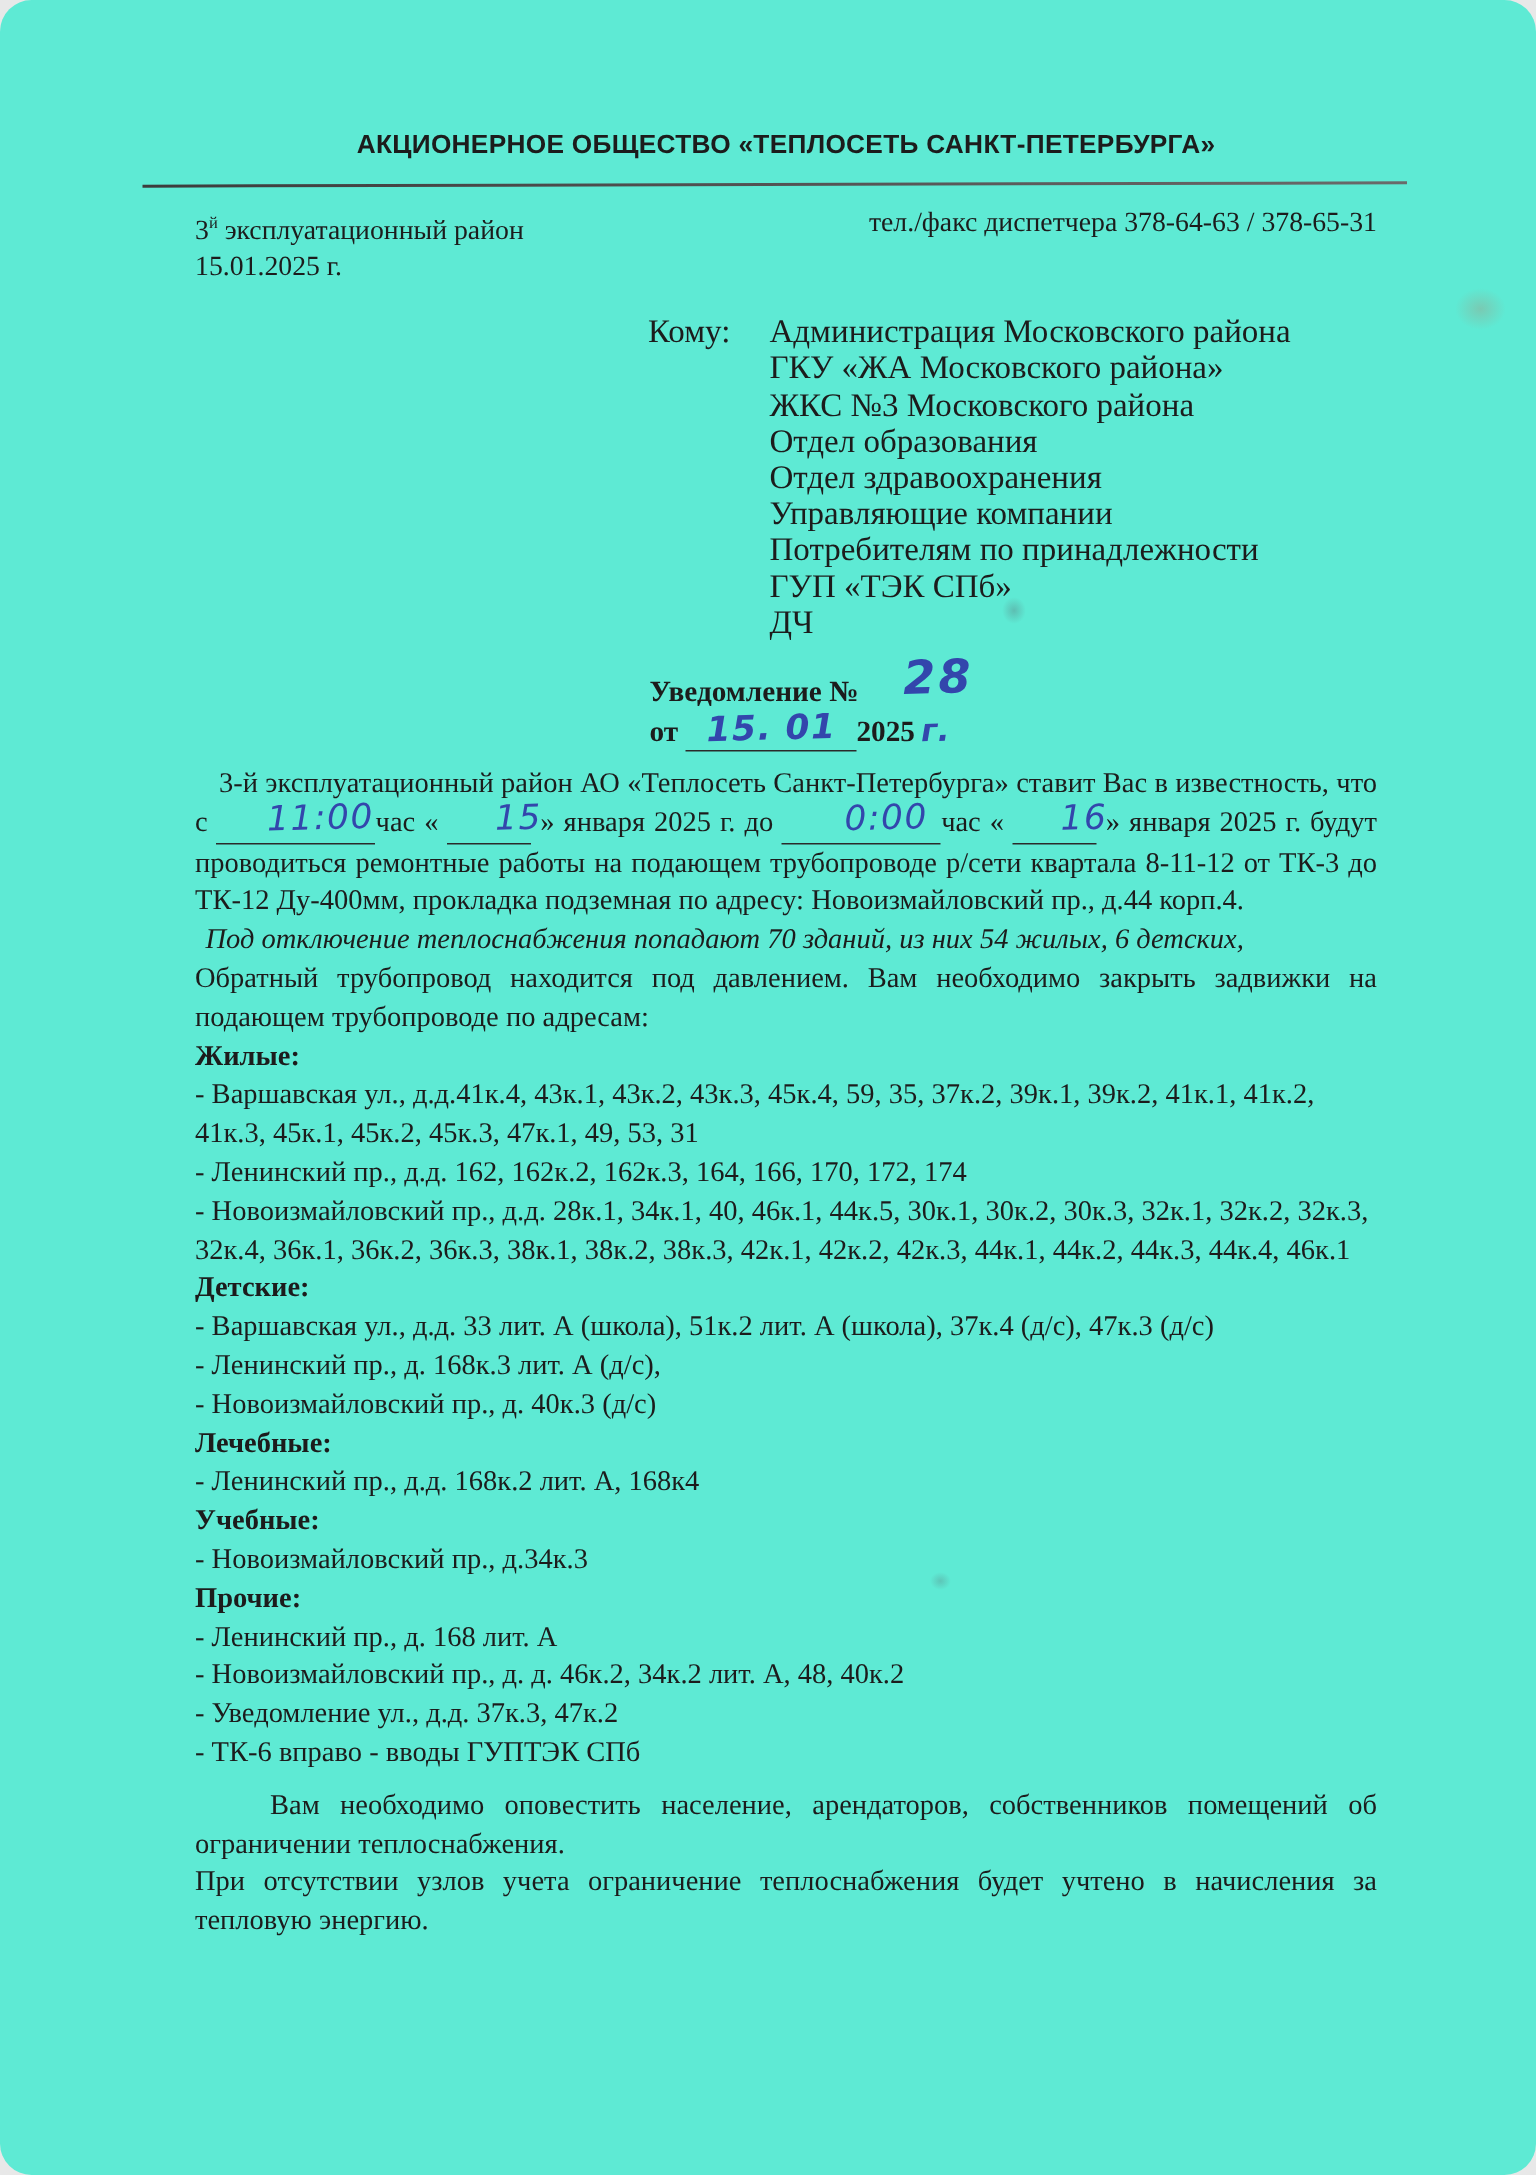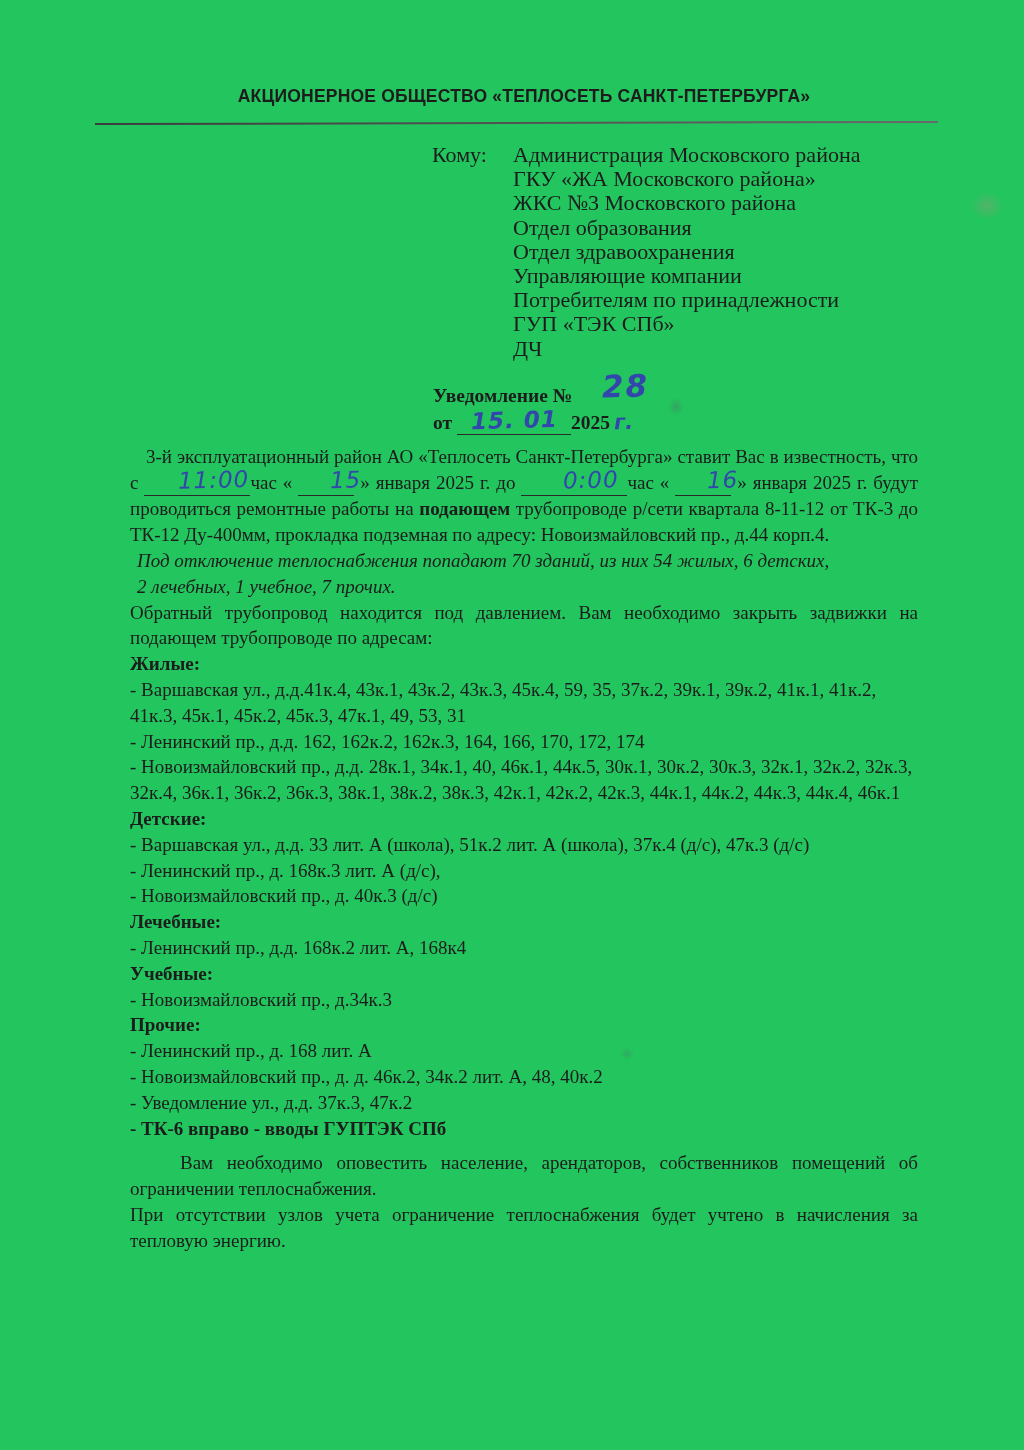--- a/index.html
+++ b/index.html
@@ -1,26 +1,27 @@
 <!DOCTYPE html>
 <html lang="ru"><head>
 <meta charset="utf-8">
 <style>
   html, body { margin: 0; padding: 0; background: #e8e8e8; }
   .page {
     position: relative;
     width: 1024px;
     height: 1450px;
     margin: 0 auto;
-    background: #22c55e;
+    background: #5eead4;
     color: #1c1c1c;
     font-family: "Liberation Serif", serif;
     box-sizing: border-box;
     padding: 86px 106px 12px 130px;
     overflow: hidden;
+    border-radius: 21px;
   }
   
   .artifact { position: absolute; pointer-events: none; }
   .artifact-1 { left: 970px; top: 192px; width: 34px; height: 28px;
     background: radial-gradient(ellipse at center, rgba(165,150,125,0.38), rgba(165,150,125,0) 70%); }
   .artifact-2 { left: 668px; top: 398px; width: 16px; height: 18px;
     background: radial-gradient(ellipse at center, rgba(90,90,100,0.30), rgba(90,90,100,0) 70%); }
   .artifact-3 { left: 620px; top: 1048px; width: 14px; height: 12px;
     background: radial-gradient(ellipse at center, rgba(90,90,100,0.25), rgba(90,90,100,0) 70%); }
 
@@ -75,36 +76,43 @@
     text-align: center;
     vertical-align: baseline;
   }
   .blank-date { width: 114px; }
   .blank-time { width: 106px; }
   .blank-day  { width: 56px; }
   .doc-body { margin-top: 9px; font-size: 19px; line-height: 25.8px; }
   .p-justify { text-align: justify; }
   .p1 { text-indent: 16px; }
   .p2 { padding-left: 7px; font-style: italic; }
-  .bold { font-weight: 700; }
+  .bold { font-weight: 400; }
   .sec-head { font-weight: 700; }
   .closing { margin-top: 9px; }
   .closing-p1 { text-indent: 50px; }
 </style>
 </head>
 <body>
 
 <div class="page">
   <div class="artifact artifact-1"></div>
   <div class="artifact artifact-2"></div>
   <div class="artifact artifact-3"></div>
 
   <div class="org-title">АКЦИОНЕРНОЕ ОБЩЕСТВО «ТЕПЛОСЕТЬ САНКТ-ПЕТЕРБУРГА»</div>
   <div class="header-rule"></div>
 
+  <div class="meta-row">
+    <div class="meta-left">
+      <div><span>3</span><sup>й</sup><span> эксплуатационный район</span></div>
+      <div>15.01.2025 г.</div>
+    </div>
+    <div class="meta-right">тел./факс диспетчера 378-64-63 / 378-65-31</div>
+  </div>
 
   <div class="recipient">
     <div class="recipient-label">Кому:</div>
     <div class="recipient-lines">
       <div>Администрация Московского района</div>
       <div>ГКУ «ЖА Московского района»</div>
       <div>ЖКС №3 Московского района</div>
       <div>Отдел образования</div>
       <div>Отдел здравоохранения</div>
       <div>Управляющие компании</div>
@@ -123,21 +131,20 @@
       <span class="blank blank-date"><span class="hw hw-inline">15. 01</span></span><span>2025</span><span class="hw hw-suffix">г.</span>
     </div>
   </div>
 
   <div class="doc-body">
     <div class="p-justify p1">
       <span>3-й эксплуатационный район АО «Теплосеть Санкт-Петербурга» ставит Вас в известность, что с </span><span class="blank blank-time"><span class="hw hw-inline">11:00</span></span><span>час « </span><span class="blank blank-day"><span class="hw hw-inline">15</span></span><span> » января 2025 г. до </span><span class="blank blank-time"><span class="hw hw-inline">0:00</span></span><span>час « </span><span class="blank blank-day"><span class="hw hw-inline">16</span></span><span> » января 2025 г. будут проводиться ремонтные работы на </span><span class="bold">подающем</span><span> трубопроводе р/сети квартала 8-11-12 от ТК-3 до ТК-12 Ду-400мм, прокладка подземная по адресу: Новоизмайловский пр., д.44 корп.4.</span>
     </div>
 
     <div class="p2">Под отключение теплоснабжения попадают 70 зданий, из них 54 жилых, 6 детских,</div>
-    <div class="p2">2 лечебных, 1 учебное, 7 прочих.</div>
     <div class="p-justify">Обратный трубопровод находится под давлением. Вам необходимо закрыть задвижки на подающем трубопроводе по адресам:</div>
 
     <div class="section">
       <div class="sec-head">Жилые:</div>
       <div>- Варшавская ул., д.д.41к.4, 43к.1, 43к.2, 43к.3, 45к.4, 59, 35, 37к.2, 39к.1, 39к.2, 41к.1, 41к.2, 41к.3, 45к.1, 45к.2, 45к.3, 47к.1, 49, 53, 31</div>
       <div>- Ленинский пр., д.д. 162, 162к.2, 162к.3, 164, 166, 170, 172, 174</div>
       <div>- Новоизмайловский пр., д.д. 28к.1, 34к.1, 40, 46к.1, 44к.5, 30к.1, 30к.2, 30к.3, 32к.1, 32к.2, 32к.3, 32к.4, 36к.1, 36к.2, 36к.3, 38к.1, 38к.2, 38к.3, 42к.1, 42к.2, 42к.3, 44к.1, 44к.2, 44к.3, 44к.4, 46к.1</div>
     </div>
 
     <div class="section">

